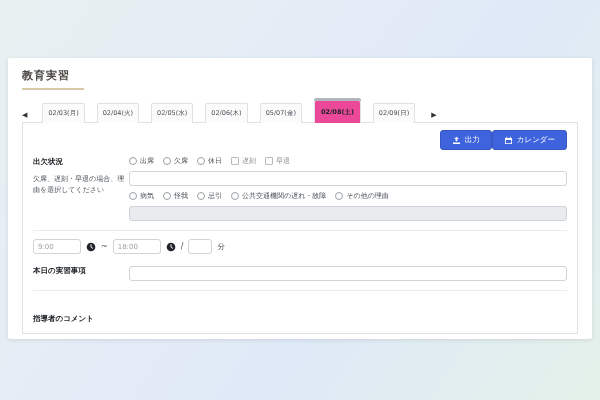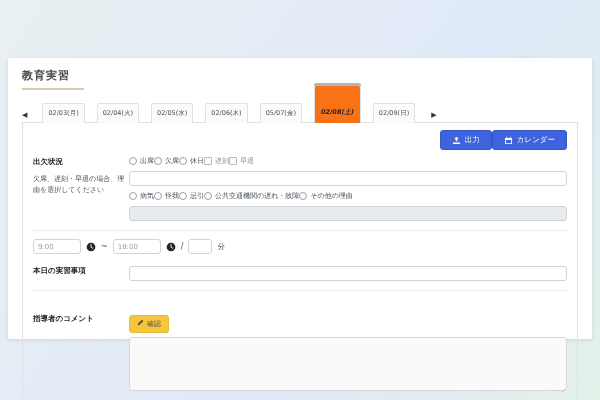--- a/index.html
+++ b/index.html
@@ -22,24 +22,23 @@
   .tabstrip { display:flex; align-items:flex-end; margin-top:8px; height:25px; position:relative;gap:11px; }
   .tab-arrow { font-size:7px; color:#333; padding:0 4px 5px 0; cursor:pointer; background:none; border:none; line-height:1; }
   .tab-arrow.next { padding:0 0 5px 4px; }
   .tab {
     font-size:6.5px; color:#495057; background:#fbfbfb;
     border:1px solid #dee2e6; border-bottom:none;
     padding:5px 5px; margin-right:1px; border-radius:2px 2px 0 0;
     white-space:nowrap; cursor:pointer;
   }
   .tab.active {
-    background:#f97316; font-weight:bold; color:#212529;
-    padding:22px 6px 6px 6px; position:relative; z-index:2;
+    background:#ec4899; font-weight:bold; color:#212529;
+    padding:7px 6px 6px 6px; position:relative; z-index:2;
     border-top:none;
-    font-style:italic;
   }
   .tab.active::before {
     content:""; position:absolute; left:-1px; right:-1px; top:-3px; height:3px;
     background:#b1b6bb; border-radius:2px 2px 0 0;
   }
   .tab-content {
     border:1px solid #dee2e6; margin-top:-1px;
     padding:7px 10px 9px 10px;
   }
 
@@ -51,21 +50,21 @@
     font-size:7.5px; padding:4px 11px; cursor:pointer; font-family:inherit;
   }
   .btn-blue svg { display:block; }
 
   
   .form-row { display:flex; margin-top:6px; }
   .label-col { width:96px; flex:0 0 96px; padding-top:1px; }
   .ctrl-col { flex:1; min-width:0; }
   .flabel { font-size:7.5px; font-weight:bold; color:#212529; }
   .fhelp { font-size:7px; color:#495057; line-height:1.6; margin-top:7px; }
-  .choice-row { display:flex; align-items:center; gap:0; height:10px; }
+  .choice-row { display:flex; align-items:center; gap:9px; height:10px; }
   .choice { display:inline-flex; align-items:center; gap:3px; font-size:7px; color:#495057; cursor:pointer; }
   .choice.muted { color:#8a9097; }
   .radio-dot { width:8px; height:8px; border:1px solid #9aa0a6; border-radius:50%; background:#fff; flex:0 0 8px; }
   .check-box { width:8px; height:8px; border:1px solid #b4bac0; border-radius:1px; background:#fdfdfd; flex:0 0 8px; }
   .text-input {
     width:100%; height:15px; border:1px solid #ced4da; border-radius:3px;
     background:#fff; font-size:7.5px; padding:0 4px; margin-top:3px;
     font-family:inherit; color:#495057;
   }
   .text-input:disabled, .text-input.disabled { background:#e9ecef; }
@@ -230,30 +229,16 @@
         <input class="text-input" type="text" value="" style="">
       </div>
     </div>
 
     <div class="divider"></div>
 
     <div class="form-row" style="margin-top:20px;">
       <div class="label-col" style="padding-top:3px;">
         <div class="flabel">指導者のコメント</div>
       </div>
-      <div class="ctrl-col">
-        <button class="btn-confirm">
-          <span class="icon">
-            <svg width="7" height="7" viewBox="0 0 12 12">
-                <path fill="#4d4d42" d="M8.6 1.1l2.3 2.3-6.3 6.3L1 11l1.3-3.6 6.3-6.3z"></path>
-              </svg>
-          </span>
-          <span>確認</span>
-        </button>
-        <div class="ta-wrap">
-          <textarea class="comment-area" value="" style=""></textarea>
-          <span class="resize-grip"></span>
-        </div>
-      </div>
     </div>
 
   </div>
 </div>
 
 </body></html>

